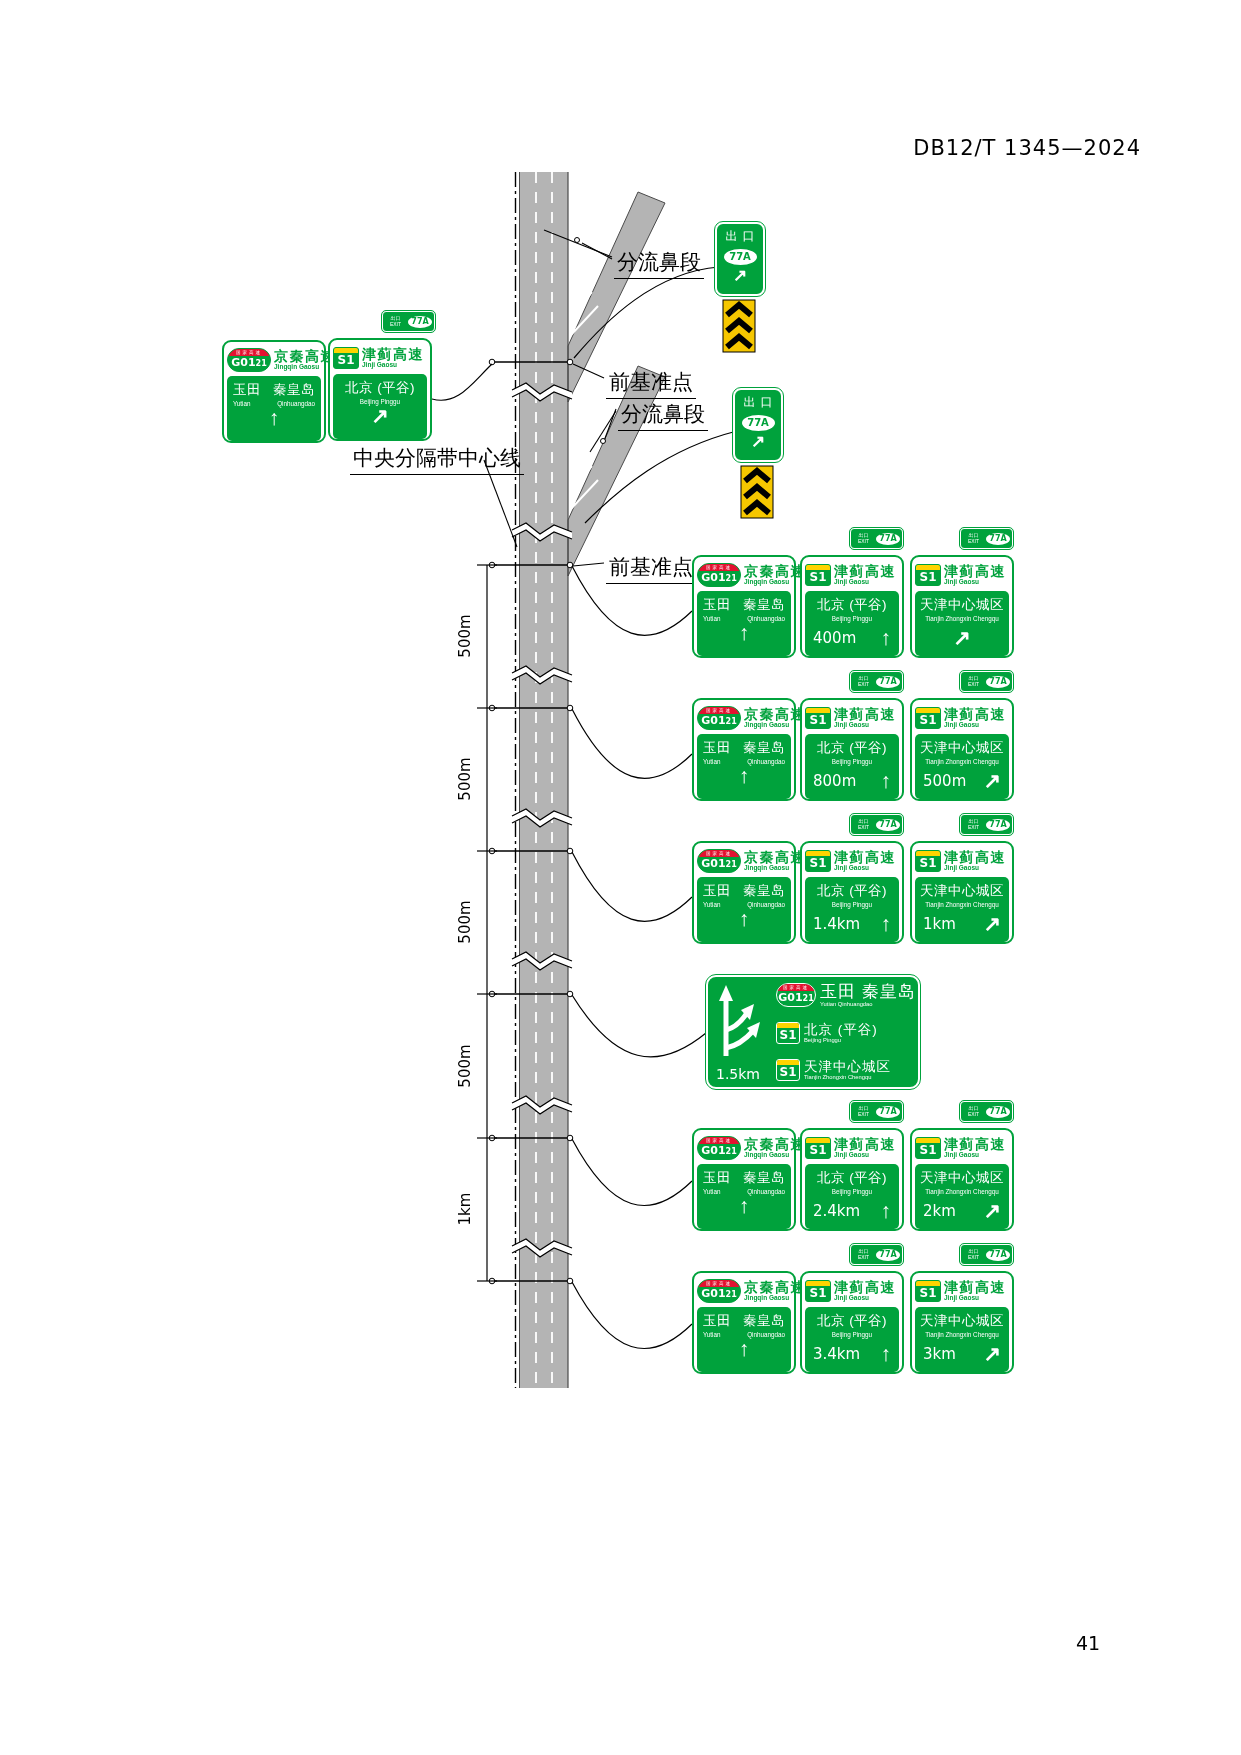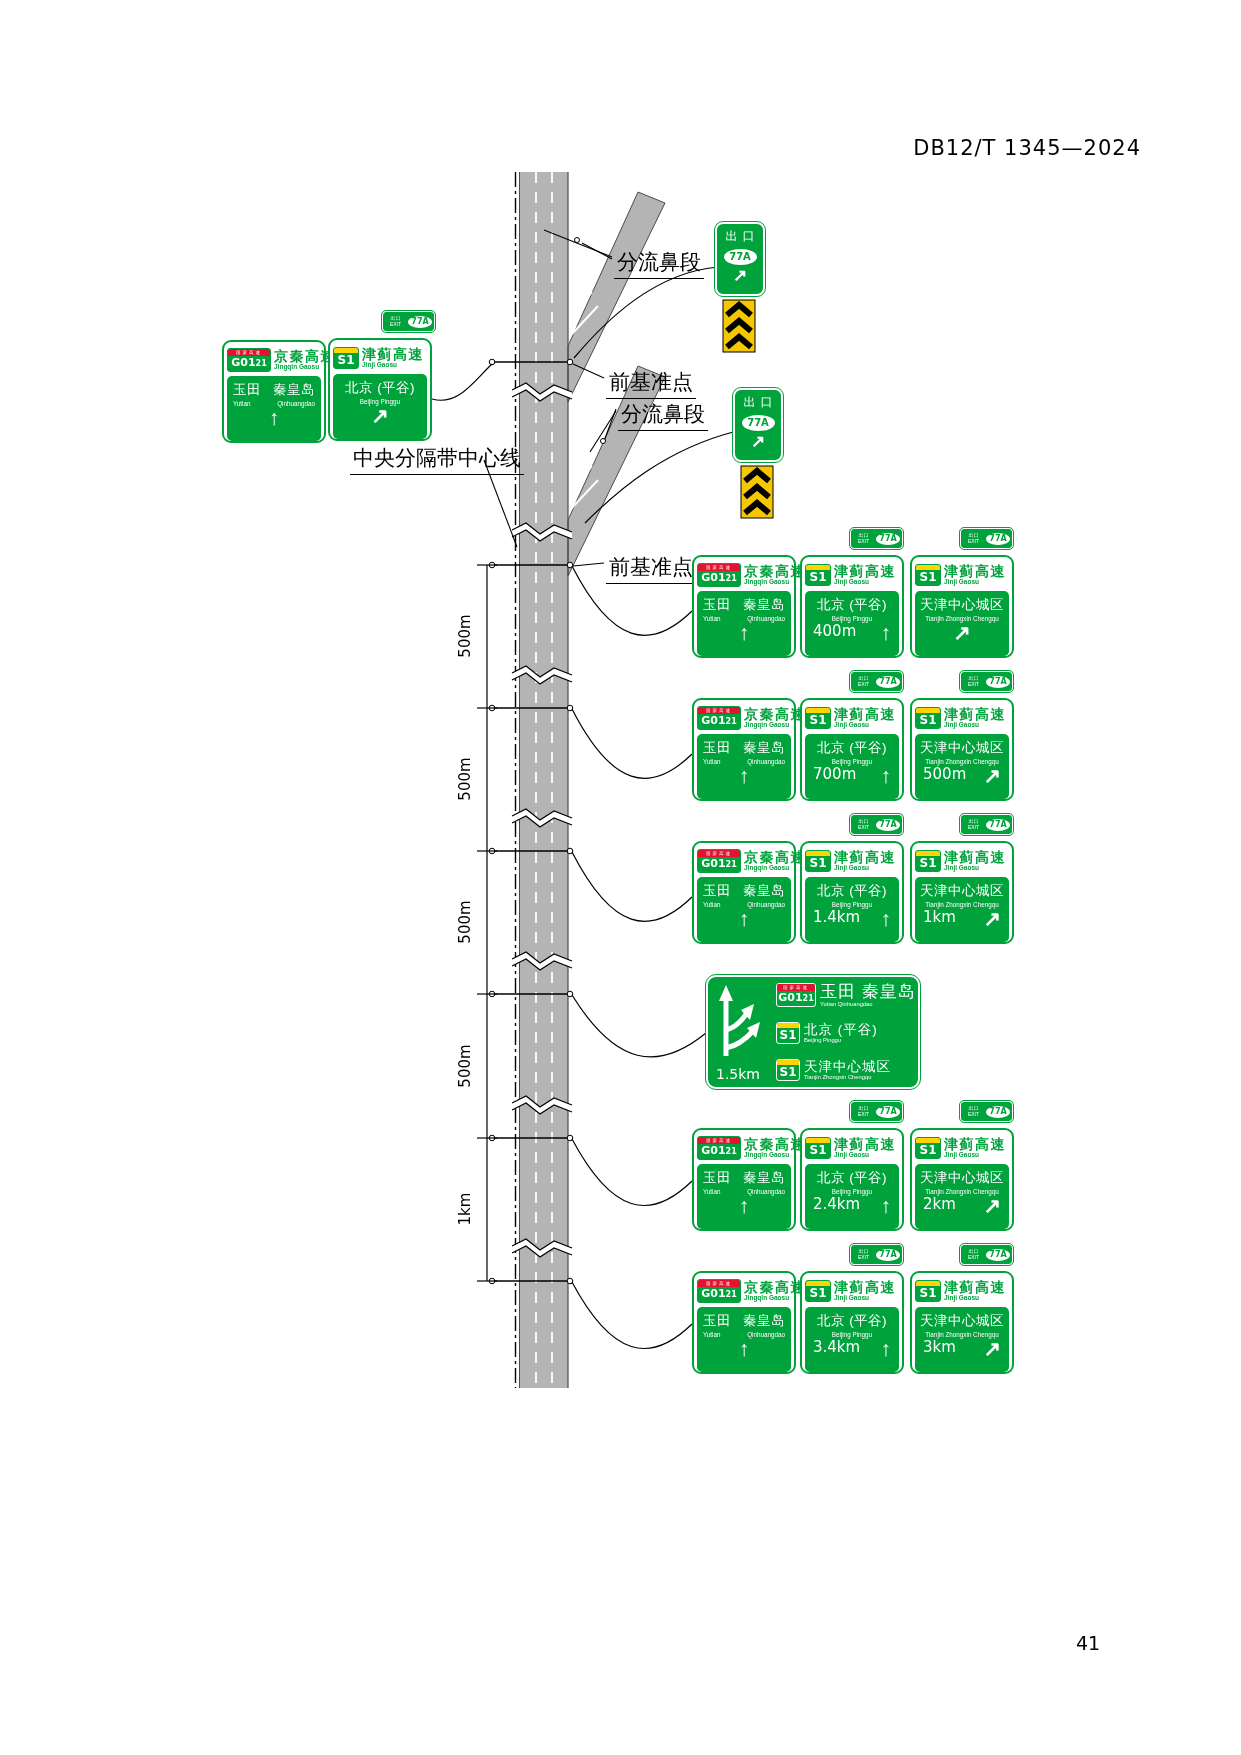--- a/index.html
+++ b/index.html
@@ -14,40 +14,40 @@
   .pageno{position:absolute;left:1076px;top:1632px;font-size:19px;font-family:"DejaVu Sans",sans-serif;}
   .lbl{position:absolute;font-size:21px;border-bottom:1.3px solid #000;padding:0 3px 2px 3px;
        white-space:nowrap;background:transparent;}
   svg text{font-family:"DejaVu Sans",sans-serif;}
 
   
   .grp{position:absolute;left:692px;width:330px;height:132px;}
   .sgn{position:absolute;width:94px;height:93px;background:#fff;border:2px solid var(--g);
        border-radius:9px;padding:3px;}
   .hdr{display:flex;gap:3px;align-items:center;height:29px;}
-  .gsh{width:42px;flex:none;border:1px solid var(--g);border-radius:3px;overflow:hidden;
+  .gsh{width:42px;flex:none;border:1px solid var(--g);border-radius:12px;overflow:hidden;
        background:var(--g);text-align:center;}
   .gsh .bnd{background:var(--red);color:#fff;font-size:4.5px;line-height:7px;height:7px;
        letter-spacing:2px;overflow:hidden;}
   .gsh .cod{color:#fff;font-family:"DejaVu Sans",sans-serif;font-weight:700;font-size:11px;line-height:14px;}
   .gsh .cod .sm{font-size:8px;}
   .ssh{width:24px;flex:none;border:1px solid var(--g);border-radius:3px;overflow:hidden;
        background:var(--g);text-align:center;}
   .ssh .bnd{background:var(--yel);height:5px;}
   .ssh .cod{color:#fff;font-family:"DejaVu Sans",sans-serif;font-weight:700;font-size:12px;line-height:15px;}
   .ht{line-height:1;}
   .hzh{color:var(--g);font-weight:700;font-size:14px;letter-spacing:1.5px;white-space:nowrap;}
   .hpy{color:var(--g);font-size:6.5px;font-weight:700;white-space:nowrap;margin-top:1px;}
   .bod{background:var(--g);border-radius:5px;height:57px;margin-top:2px;color:#fff;
        padding:5px 6px 3px 6px;display:flex;flex-direction:column;}
   .dr{display:flex;justify-content:space-between;font-size:13.5px;letter-spacing:.5px;white-space:nowrap;}
   .dr.single{justify-content:center;}
   .pr{display:flex;justify-content:space-between;font-size:6.3px;margin-top:1px;white-space:nowrap;}
   .pr.single{justify-content:center;}
-  .btm{display:flex;justify-content:space-between;align-items:flex-start;flex:1;padding:0 2px;}
+  .btm{display:flex;justify-content:space-between;align-items:center;flex:1;padding:0 2px;}
   .btm.center{justify-content:center;}
   .dst{font-family:"DejaVu Sans",sans-serif;font-size:15px;}
   .aro{font-size:21px;font-weight:700;line-height:1;}
   .aro.full{flex:1;text-align:center;}
 
   
   .plq{position:absolute;top:0;width:47px;height:17px;background:var(--g);border:1.5px solid #fff;
        outline:1px solid var(--g);border-radius:4px;display:flex;align-items:center;gap:2px;padding:1px 2px;}
   .plq .ptx{font-size:5px;color:#fff;line-height:1.15;text-align:center;flex:1;}
   .plq .ov{background:#fff;color:var(--g);font-family:"DejaVu Sans",sans-serif;font-weight:700;
@@ -417,21 +417,21 @@
           </div>
           <div class="ht">
             <div class="hzh">津蓟高速</div>
             <div class="hpy">Jinji Gaosu</div>
           </div>
         </div>
       <div class="bod">
           <div class="dr single">北京 (平谷)</div>
           <div class="pr single">Beijing Pinggu</div>
           <div class="btm">
-            <span class="dst">700m</span>
+            <span class="dst">800m</span>
             <span class="aro">↑</span>
           </div>
         </div>
       </div>
     <div class="sgn" style="left:218px;top:27px">
       <div class="hdr">
           <div class="ssh">
             <div class="bnd"></div>
             <div class="cod">S1</div>
           </div>

